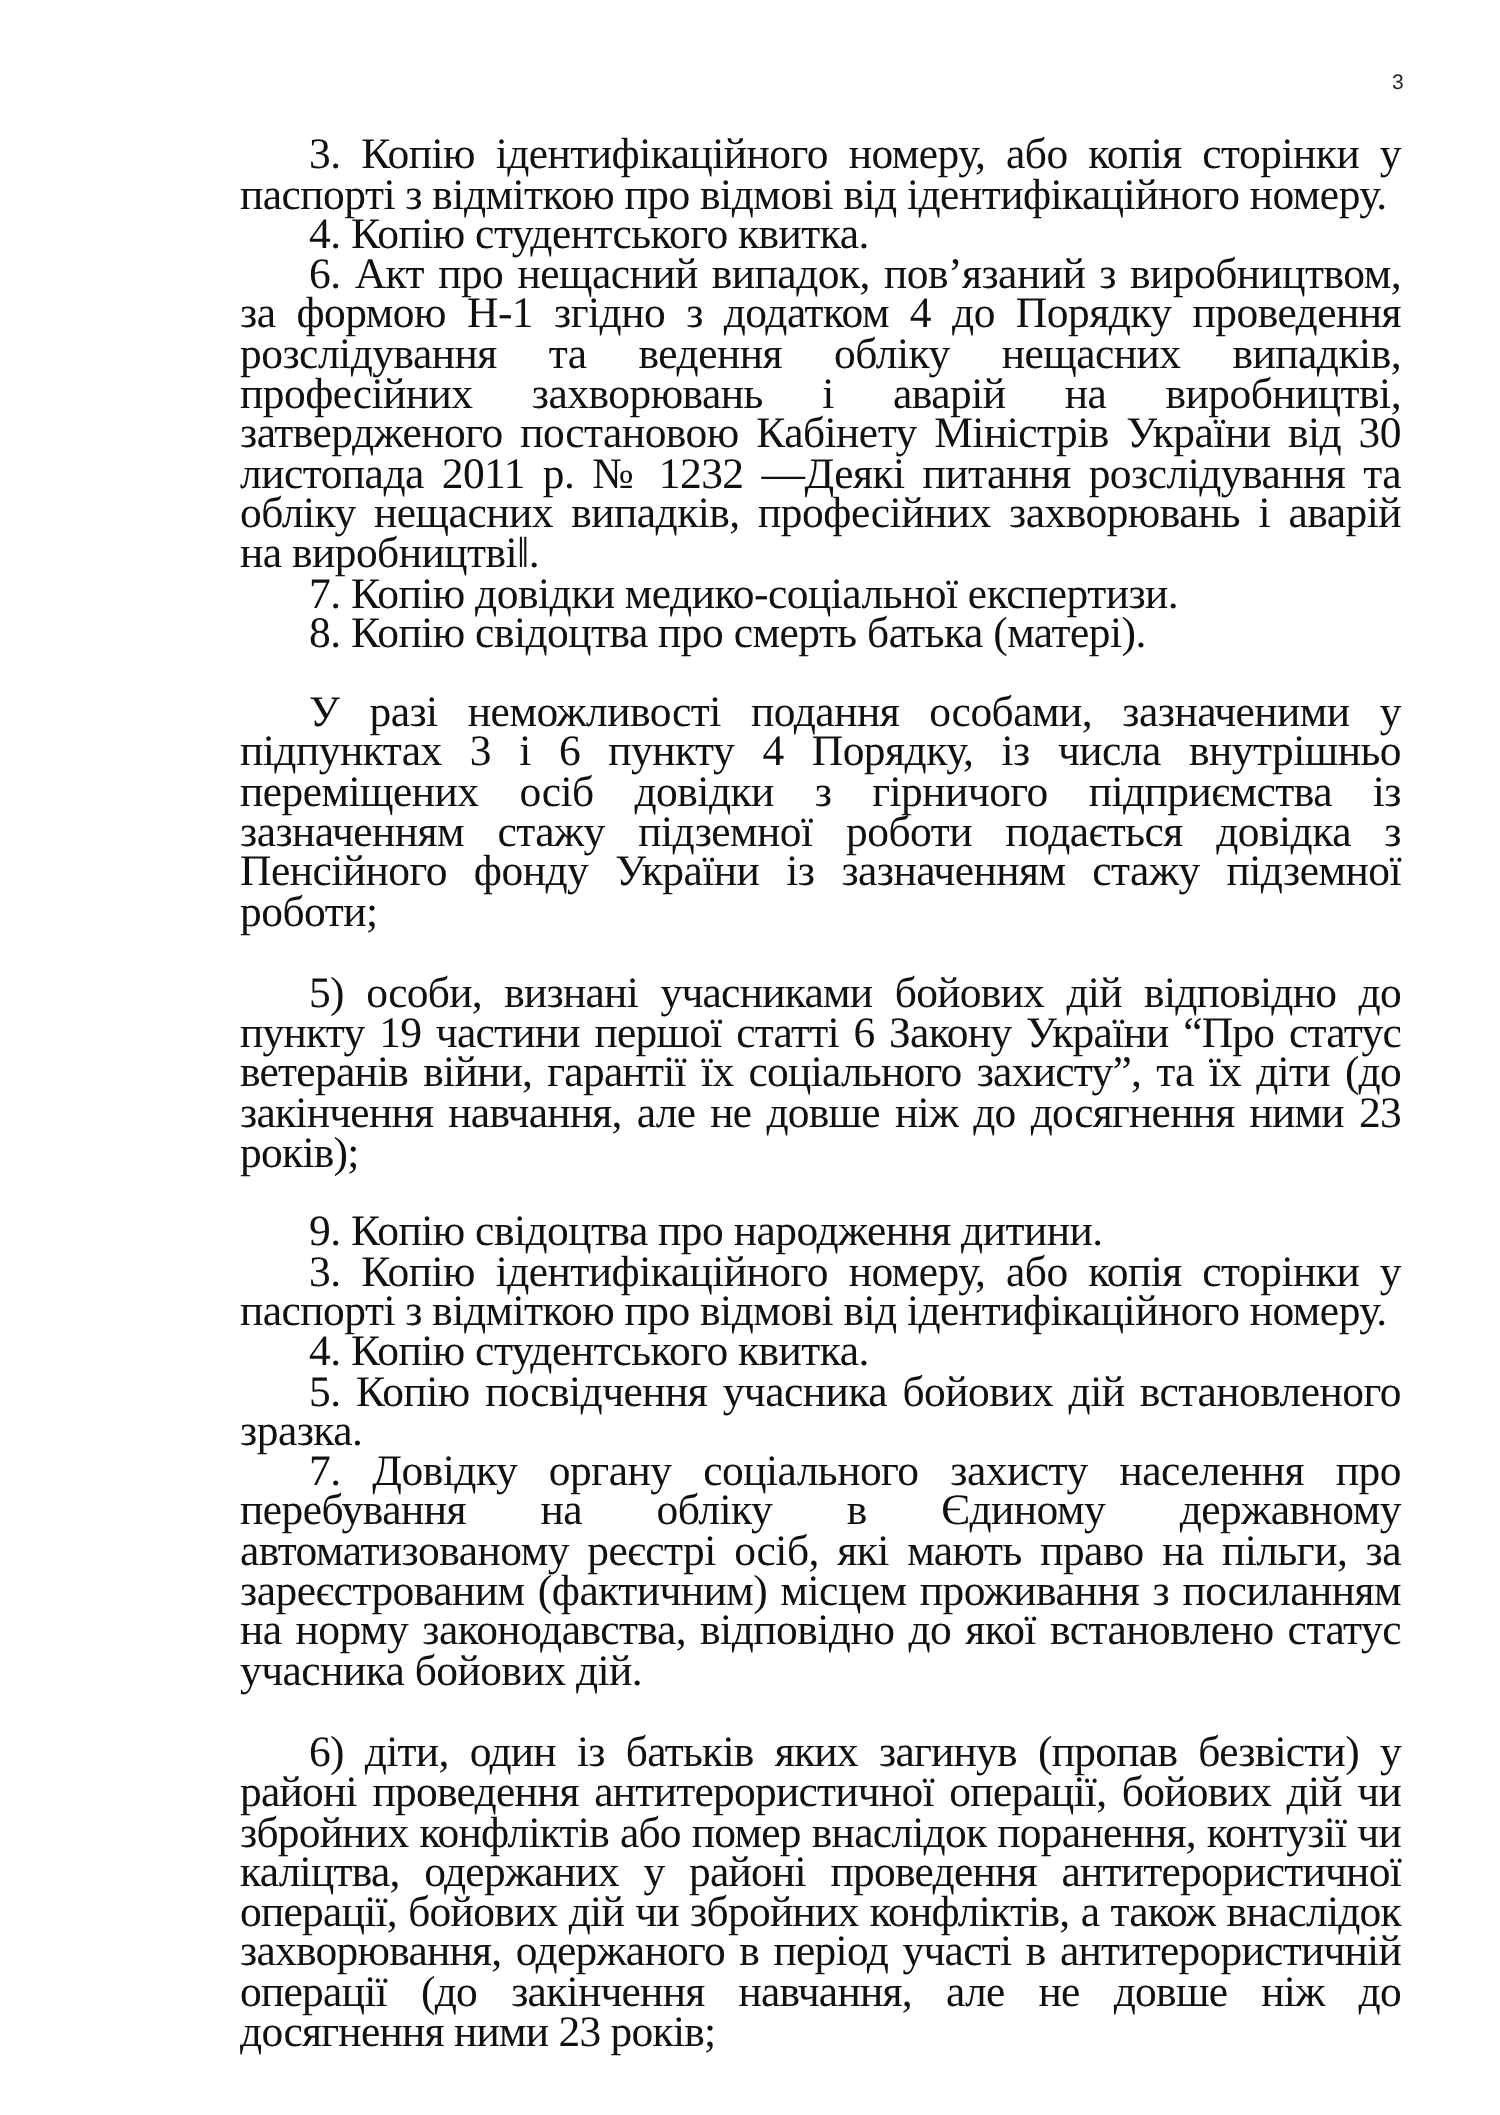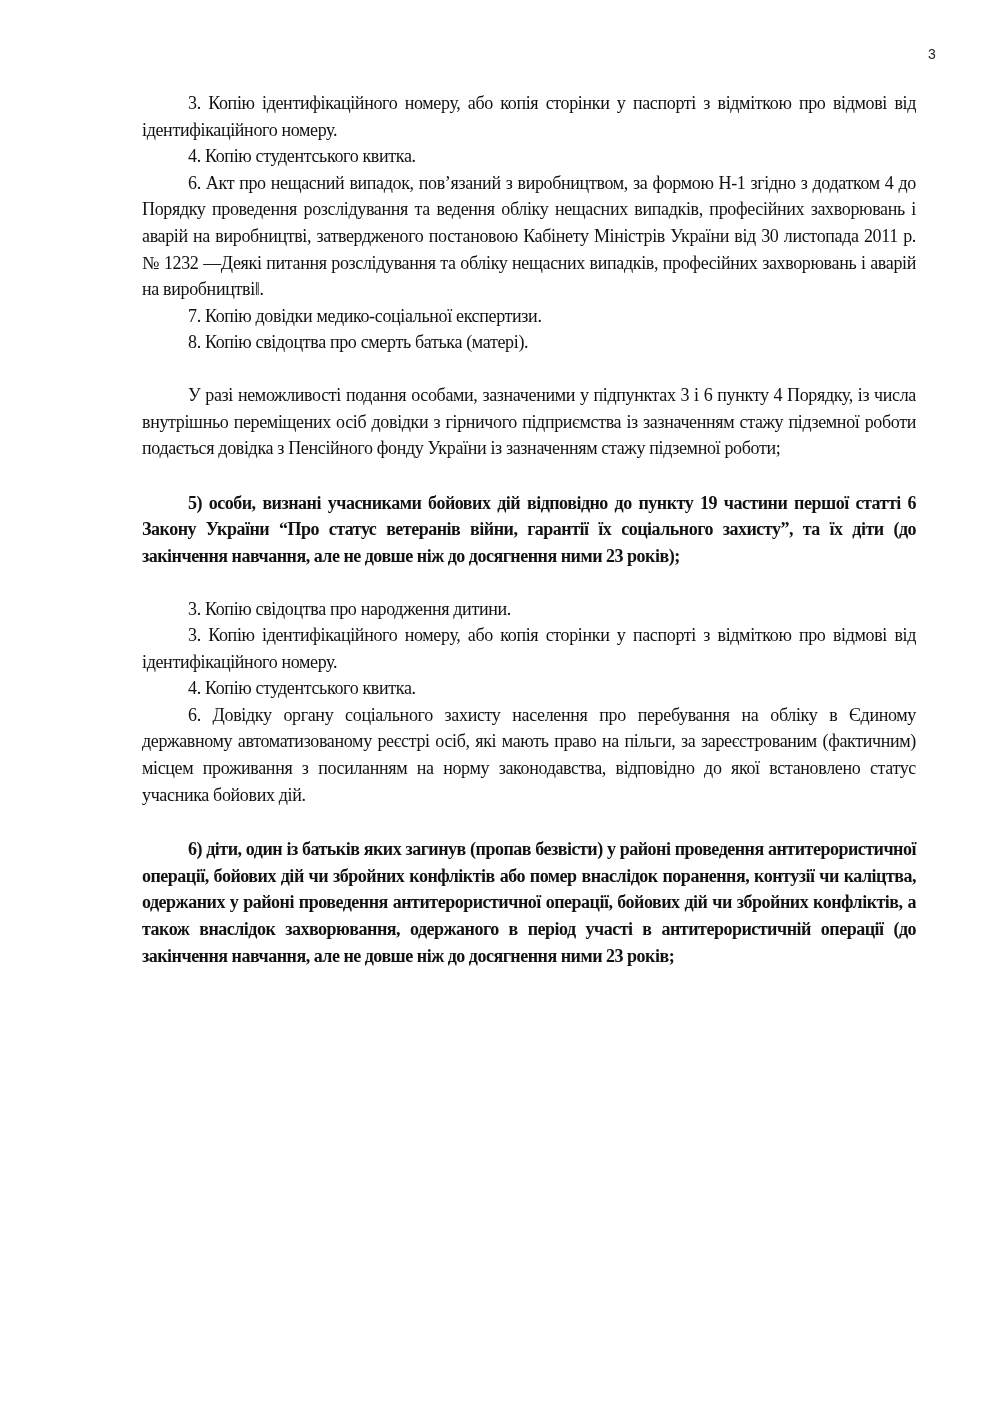--- a/index.html
+++ b/index.html
@@ -6,28 +6,28 @@
   body {
     width: 1000px; height: 1410px; background: #ffffff; position: relative;
     font-family: "Liberation Serif", "DejaVu Serif", serif; color: #111;
     overflow: hidden;
   }
   .page-number {
     position: absolute; left: 928px; top: 46px;
     font-family: "Liberation Sans", sans-serif; font-size: 14px; color: #222;
   }
   .content {
-    position: absolute; left: 142px; top: 90px; width: 774px;
-    font-size: 18px; line-height: 26.6px;
+    position: absolute; left: 160px; top: 90px; width: 774px;
+    font-size: 29px; line-height: 26.6px;
   }
   .p {
     margin: 0; text-indent: 46px; text-align: justify;
     letter-spacing: -0.35px; word-spacing: 0px;
   }
-  .bold { font-weight: bold; letter-spacing: -0.5px; }
+  .bold { font-weight: normal; letter-spacing: -0.5px; }
   .gap1 { height: 26px; }
   .gap2 { height: 28px; }
 </style>
 </head>
 <body>
 
 <div class="page-number">3</div>
 
 <div class="content">
   <p class="p">3. Копію ідентифікаційного номеру, або копія сторінки у паспорті з відміткою про відмові від ідентифікаційного номеру.</p>
@@ -36,20 +36,21 @@
   <p class="p">7. Копію довідки медико-соціальної експертизи.</p>
   <p class="p">8. Копію свідоцтва про смерть батька (матері).</p>
 
   <div class="gap1"></div>
   <p class="p">У разі неможливості подання особами, зазначеними у підпунктах 3 і 6 пункту 4 Порядку, із числа внутрішньо переміщених осіб довідки з гірничого підприємства із зазначенням стажу підземної роботи подається довідка з Пенсійного фонду України із зазначенням стажу підземної роботи;</p>
 
   <div class="gap2"></div>
   <p class="p bold">5) особи, визнані учасниками бойових дій відповідно до пункту 19 частини першої статті 6 Закону України “Про статус ветеранів війни, гарантії їх соціального захисту”, та їх діти (до закінчення навчання, але не довше ніж до досягнення ними 23 років);</p>
 
   <div class="gap1"></div>
-  <p class="p">3. Копію свідоцтва про народження дитини.</p>
+  <p class="p">9. Копію свідоцтва про народження дитини.</p>
   <p class="p">3. Копію ідентифікаційного номеру, або копія сторінки у паспорті з відміткою про відмові від ідентифікаційного номеру.</p>
   <p class="p">4. Копію студентського квитка.</p>
-  <p class="p">6. Довідку органу соціального захисту населення про перебування на обліку в Єдиному державному автоматизованому реєстрі осіб, які мають право на пільги, за зареєстрованим (фактичним) місцем проживання з посиланням на норму законодавства, відповідно до якої встановлено статус учасника бойових дій.</p>
+  <p class="p">5. Копію посвідчення учасника бойових дій встановленого зразка.</p>
+  <p class="p">7. Довідку органу соціального захисту населення про перебування на обліку в Єдиному державному автоматизованому реєстрі осіб, які мають право на пільги, за зареєстрованим (фактичним) місцем проживання з посиланням на норму законодавства, відповідно до якої встановлено статус учасника бойових дій.</p>
 
   <div class="gap2"></div>
   <p class="p bold">6) діти, один із батьків яких загинув (пропав безвісти) у районі проведення антитерористичної операції, бойових дій чи збройних конфліктів або помер внаслідок поранення, контузії чи каліцтва, одержаних у районі проведення антитерористичної операції, бойових дій чи збройних конфліктів, а також внаслідок захворювання, одержаного в період участі в антитерористичній операції (до закінчення навчання, але не довше ніж до досягнення ними 23 років;</p>
 </div>
 
 </body></html>

